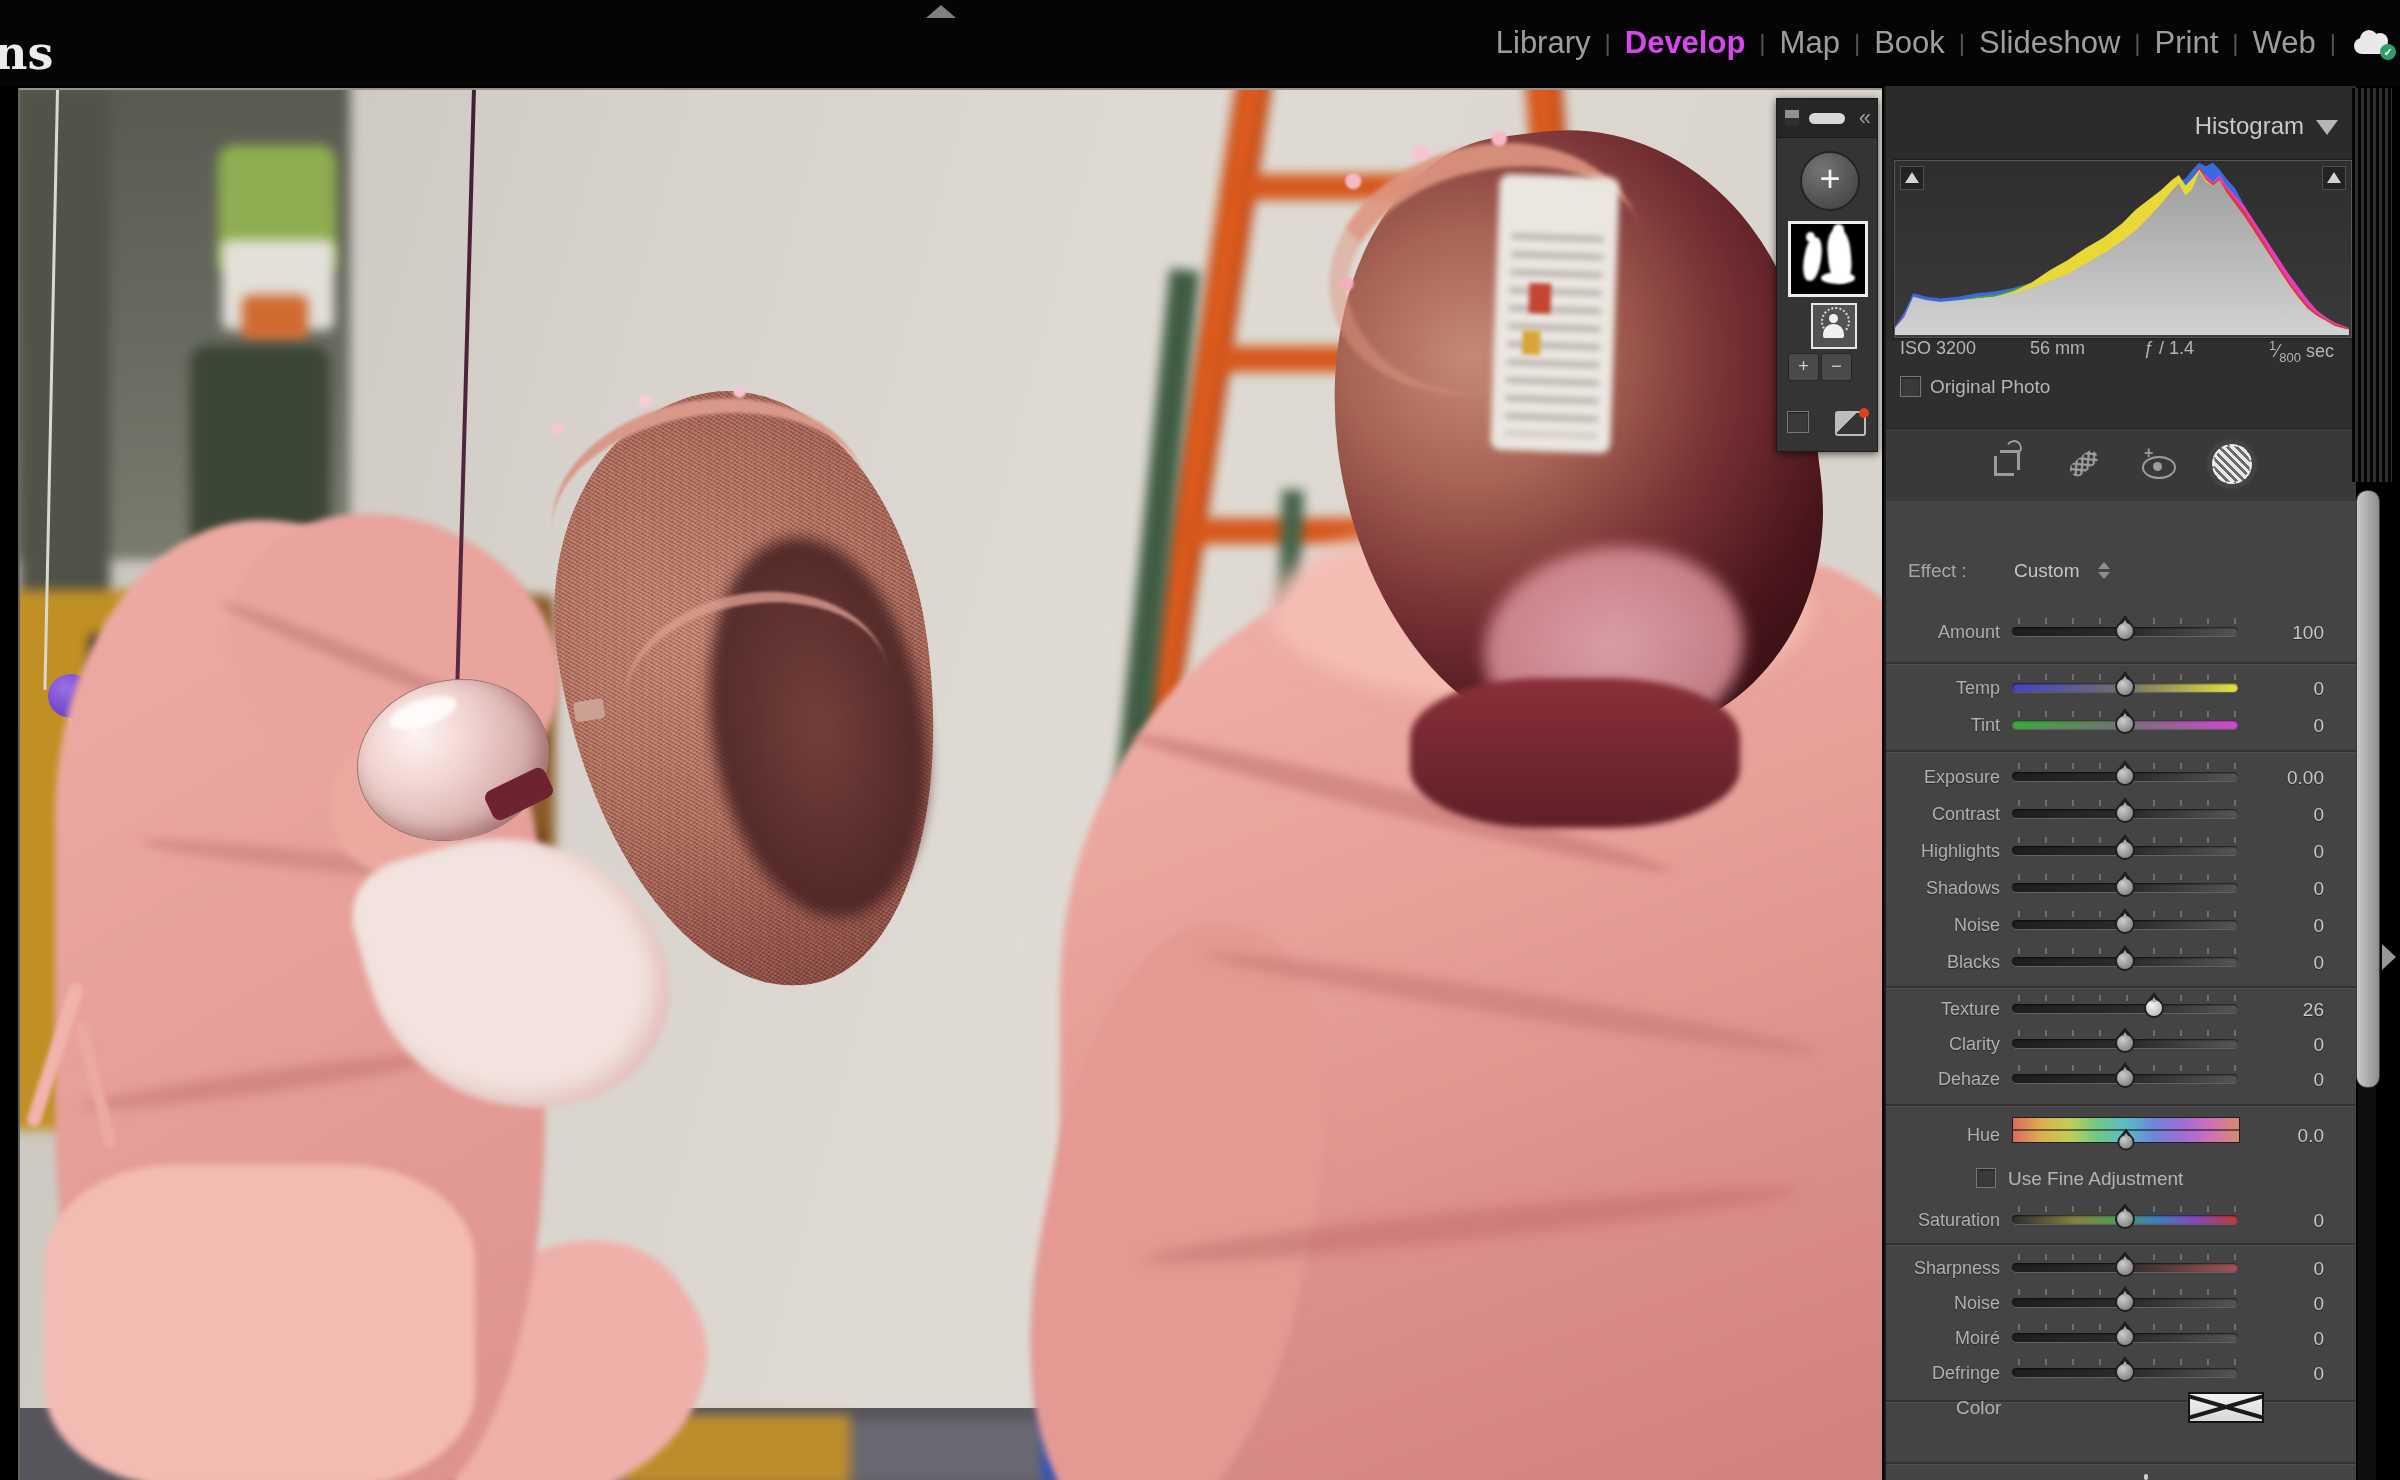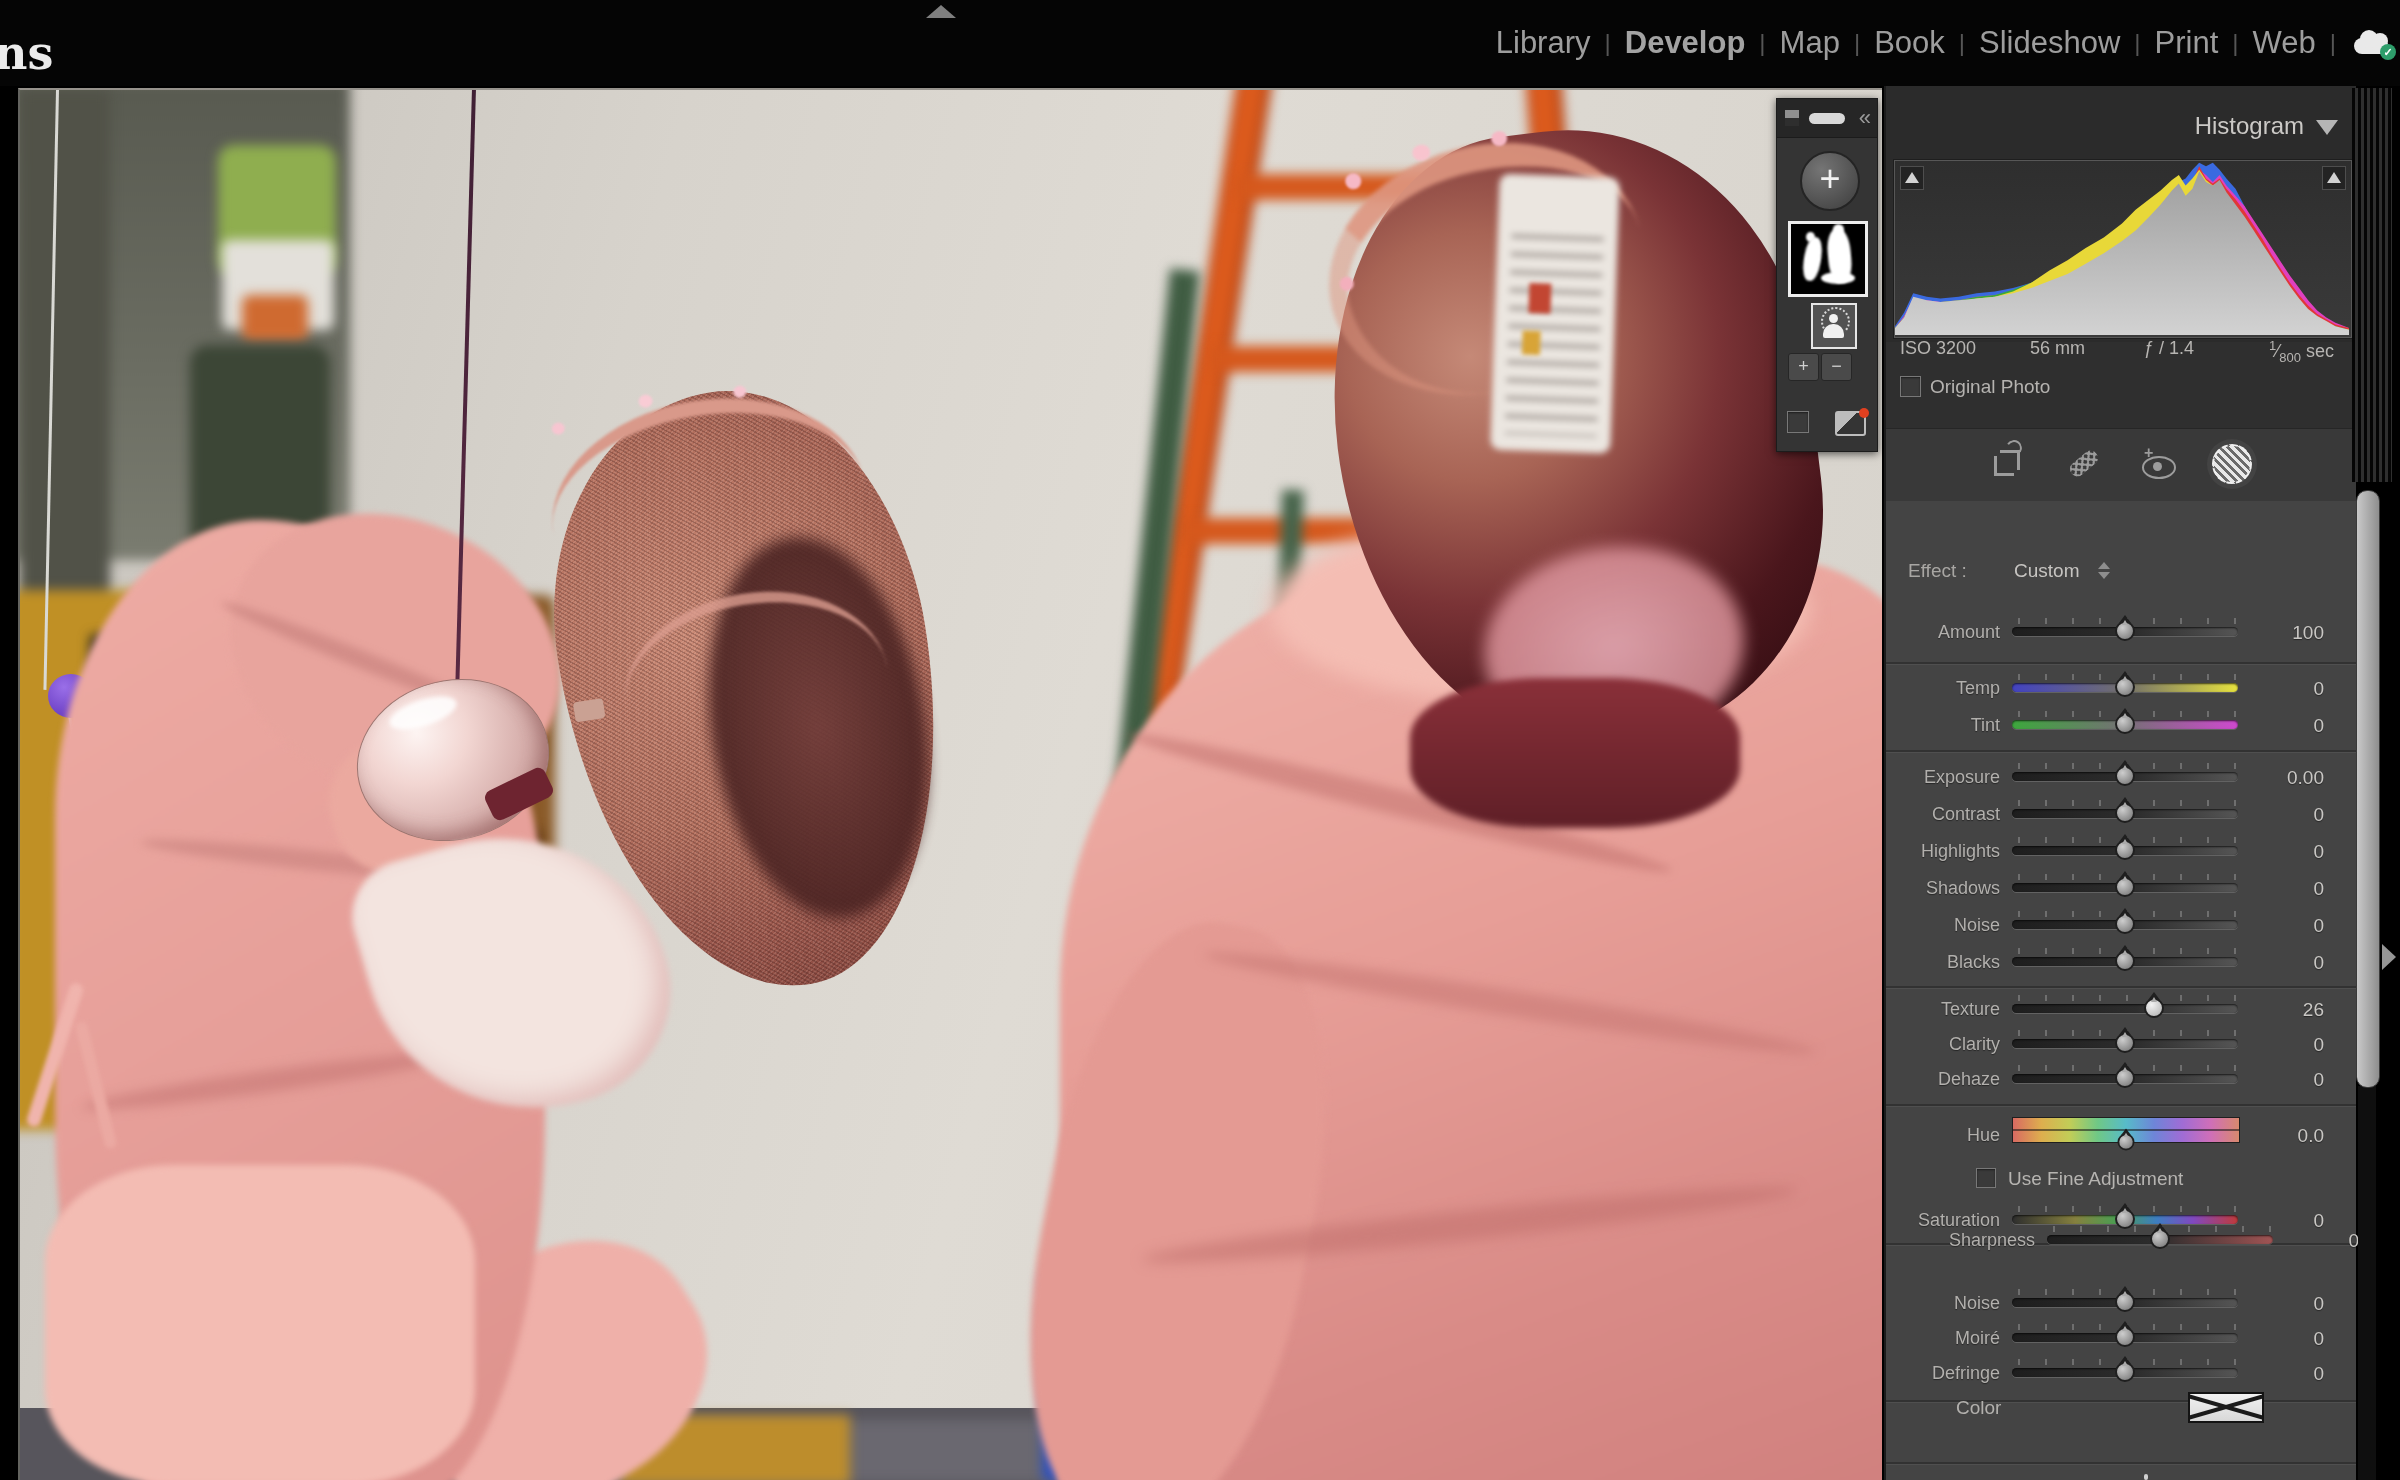--- a/index.html
+++ b/index.html
@@ -5,21 +5,21 @@
   html,body{margin:0;padding:0;background:#000;}
   #stage{position:relative;width:2400px;height:1480px;background:#000;overflow:hidden;
          font-family:"Liberation Sans",sans-serif;-webkit-font-smoothing:antialiased;}
   .abs{position:absolute;}
   
   #topbar{left:0;top:0;width:2400px;height:86px;background:#050505;}
   #identity{left:-6px;top:26px;font-family:"DejaVu Serif",serif;font-weight:600;font-size:46px;color:#ececec;}
   #top-collapse{left:926px;top:5px;width:0;height:0;border-left:15px solid transparent;border-right:15px solid transparent;border-bottom:13px solid #7f7f7f;}
   #modulenav{right:4px;top:0;height:86px;display:flex;align-items:center;gap:0;}
   .nav-item{font-size:31px;color:#9d9d9d;padding:0 14px;white-space:nowrap;}
-  .nav-item.active{color:#a3a3a3;font-weight:bold;}
+  .nav-item.active{color:#d946ef;font-weight:bold;}
   .nav-sep{color:#565656;font-size:24px;}
   #cloud{position:relative;width:44px;height:30px;margin-left:16px;}
   #cloud .puff{position:absolute;background:#e9e9e9;}
   #cloud .p1{left:2px;top:10px;width:34px;height:16px;border-radius:9px;}
   #cloud .p2{left:8px;top:2px;width:18px;height:18px;border-radius:50%;}
   #cloud .p3{left:20px;top:5px;width:16px;height:16px;border-radius:50%;}
   #cloud .badge{position:absolute;right:0px;bottom:-2px;width:16px;height:16px;border-radius:50%;background:#2e9e6b;color:#fff;font-size:11px;line-height:16px;text-align:center;font-weight:bold;}
   
   #photo{left:18px;top:88px;width:1862px;height:1392px;overflow:hidden;background:linear-gradient(105deg,#c6c2bb 0%,#d7d3cc 30%,#dfdbd4 55%,#d6d2cb 100%);border-top:2px solid #96928c;border-left:2px solid #63635f;}
   #photo .soft{filter:blur(6px);}
@@ -449,21 +449,21 @@
         </div>
         <div class="sl-row" style="top: 1116px;">
           <div class="sl-label">Saturation</div>
           <div class="sl-ticks"></div>
           <div class="sl-track tk-sat">
             <div class="sl-thumb" style="left:112.99999999999999px"></div>
           </div>
           <div class="sl-val">0</div>
         </div>
         <div class="divline" style="top: 1157px;"></div>
-        <div class="sl-row" style="top: 1136px; margin-left: 35px;">
+        <div class="sl-row" style="top: 1164px;">
           <div class="sl-label">Sharpness</div>
           <div class="sl-ticks"></div>
           <div class="sl-track tk-sharp">
             <div class="sl-thumb" style="left:112.99999999999999px"></div>
           </div>
           <div class="sl-val">0</div>
         </div>
         <div class="sl-row" style="top: 1199px;">
           <div class="sl-label">Noise</div>
           <div class="sl-ticks"></div>

